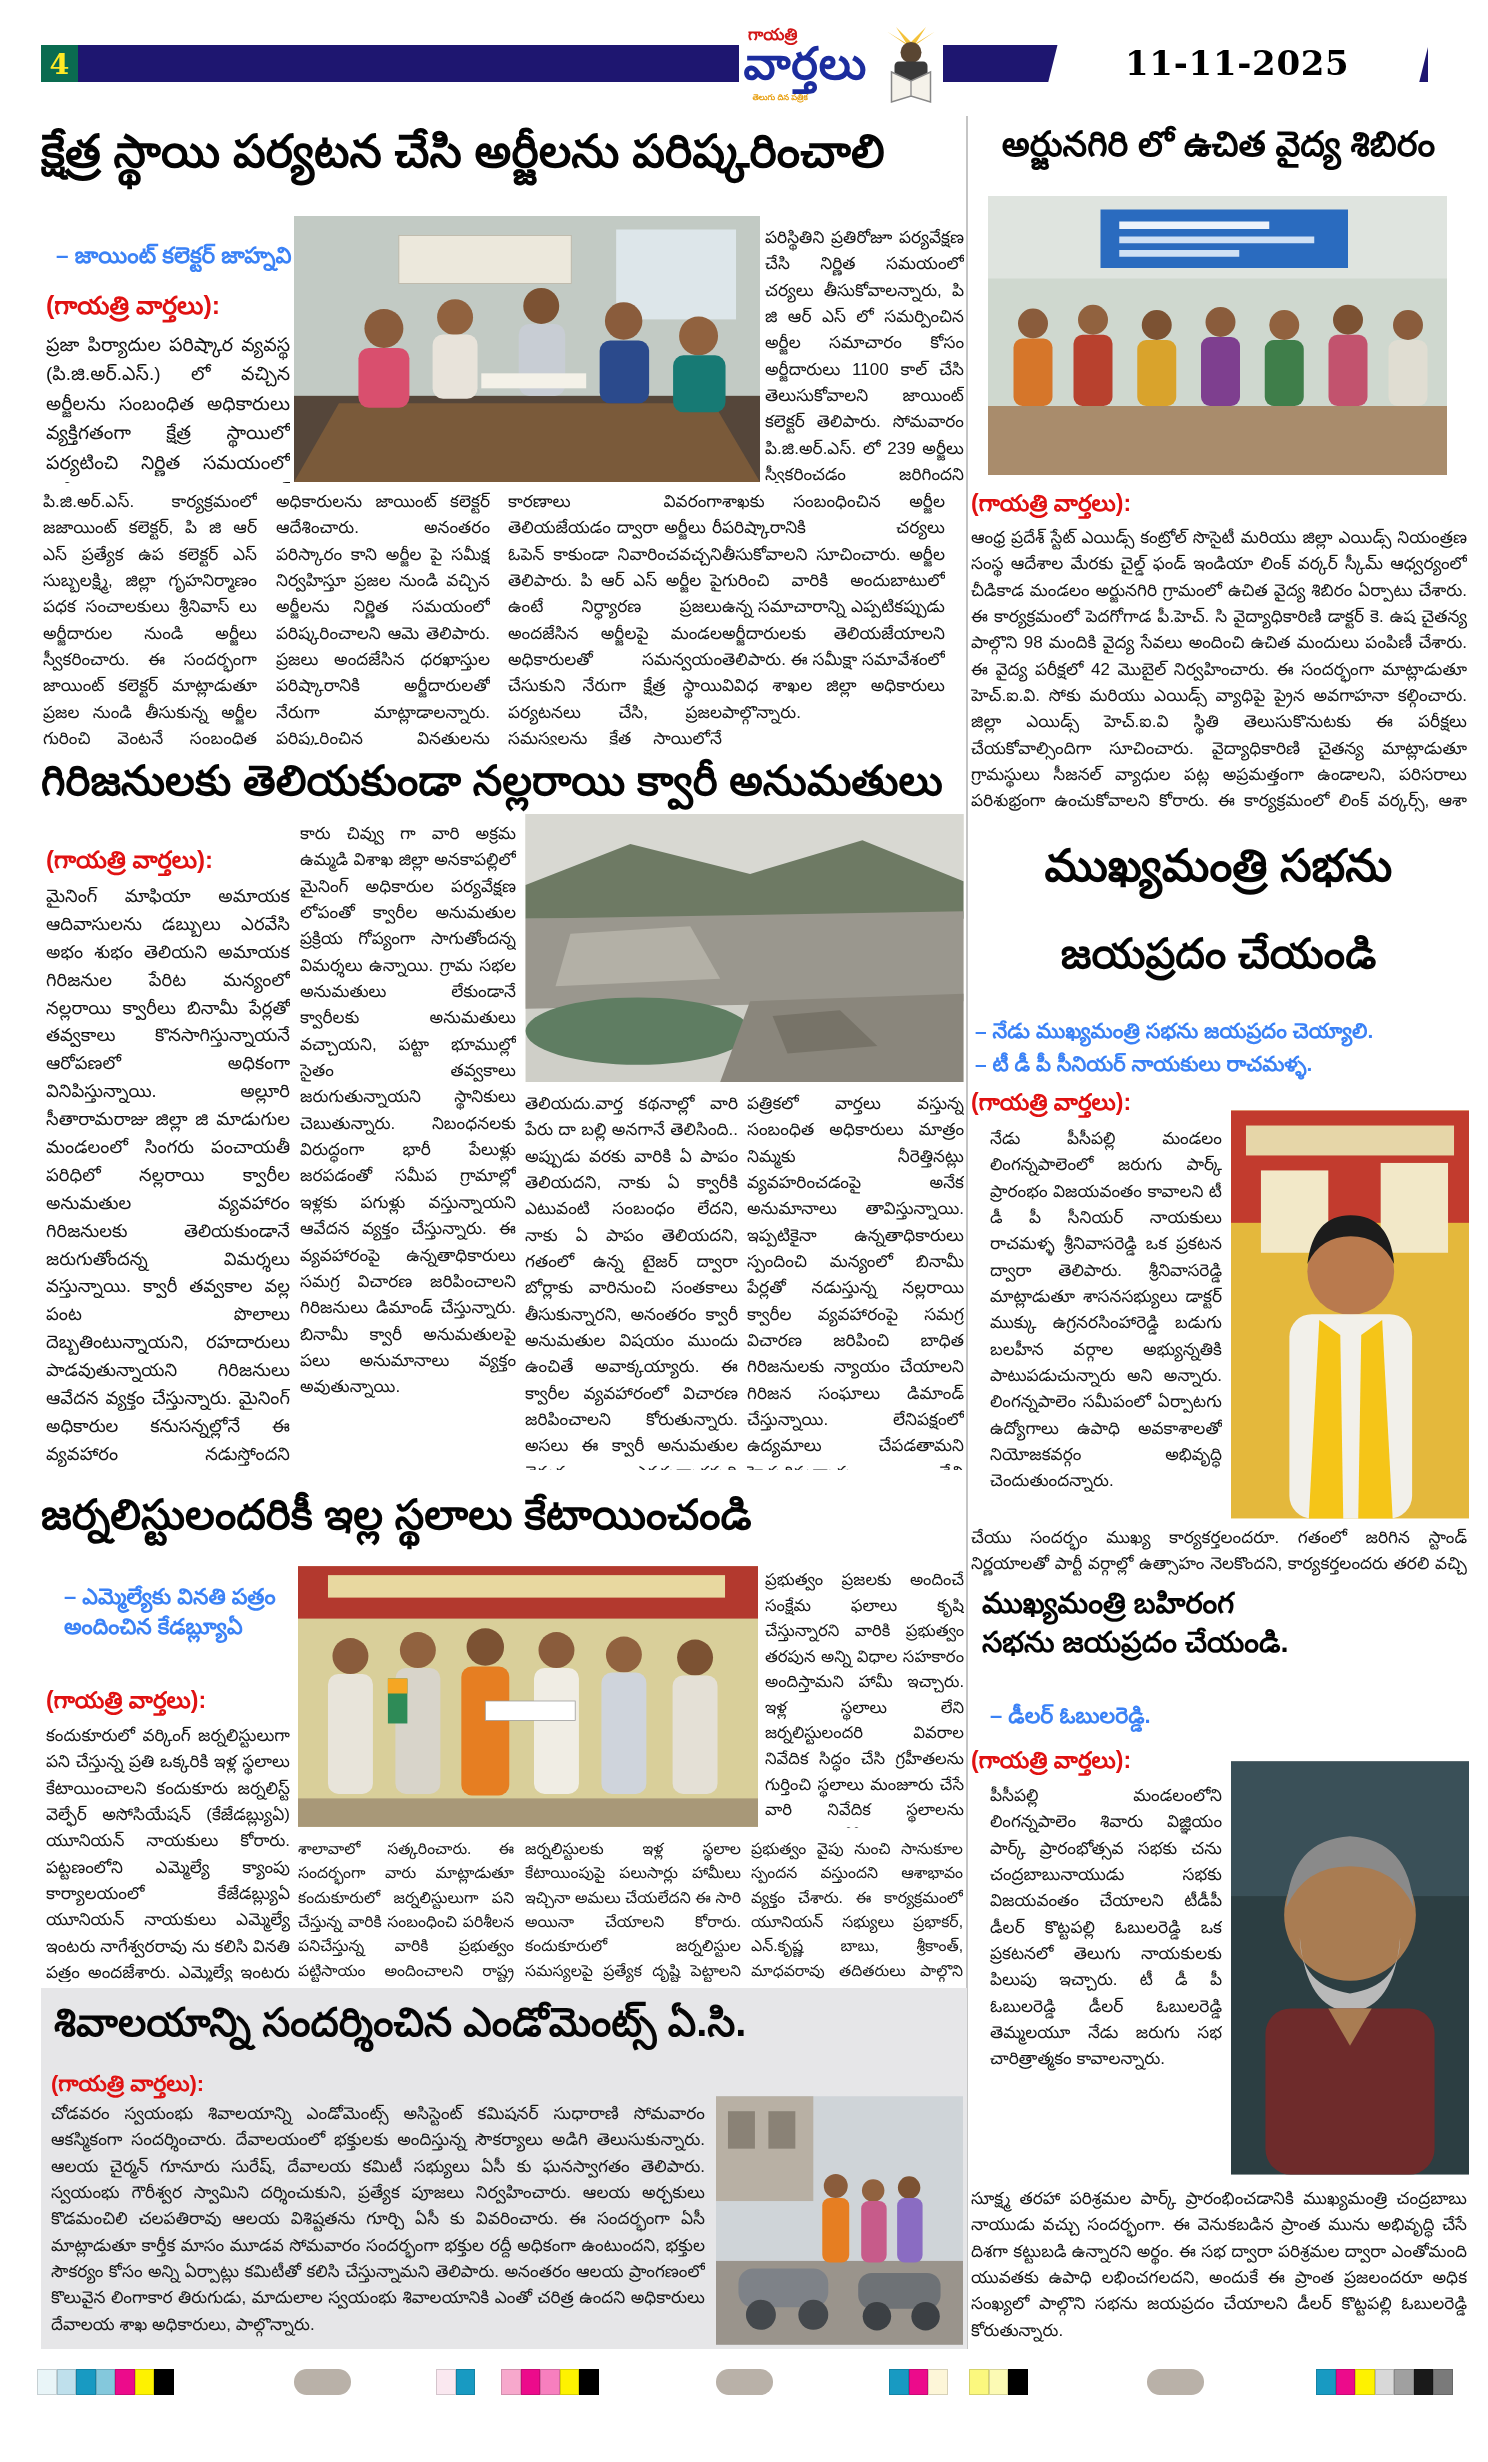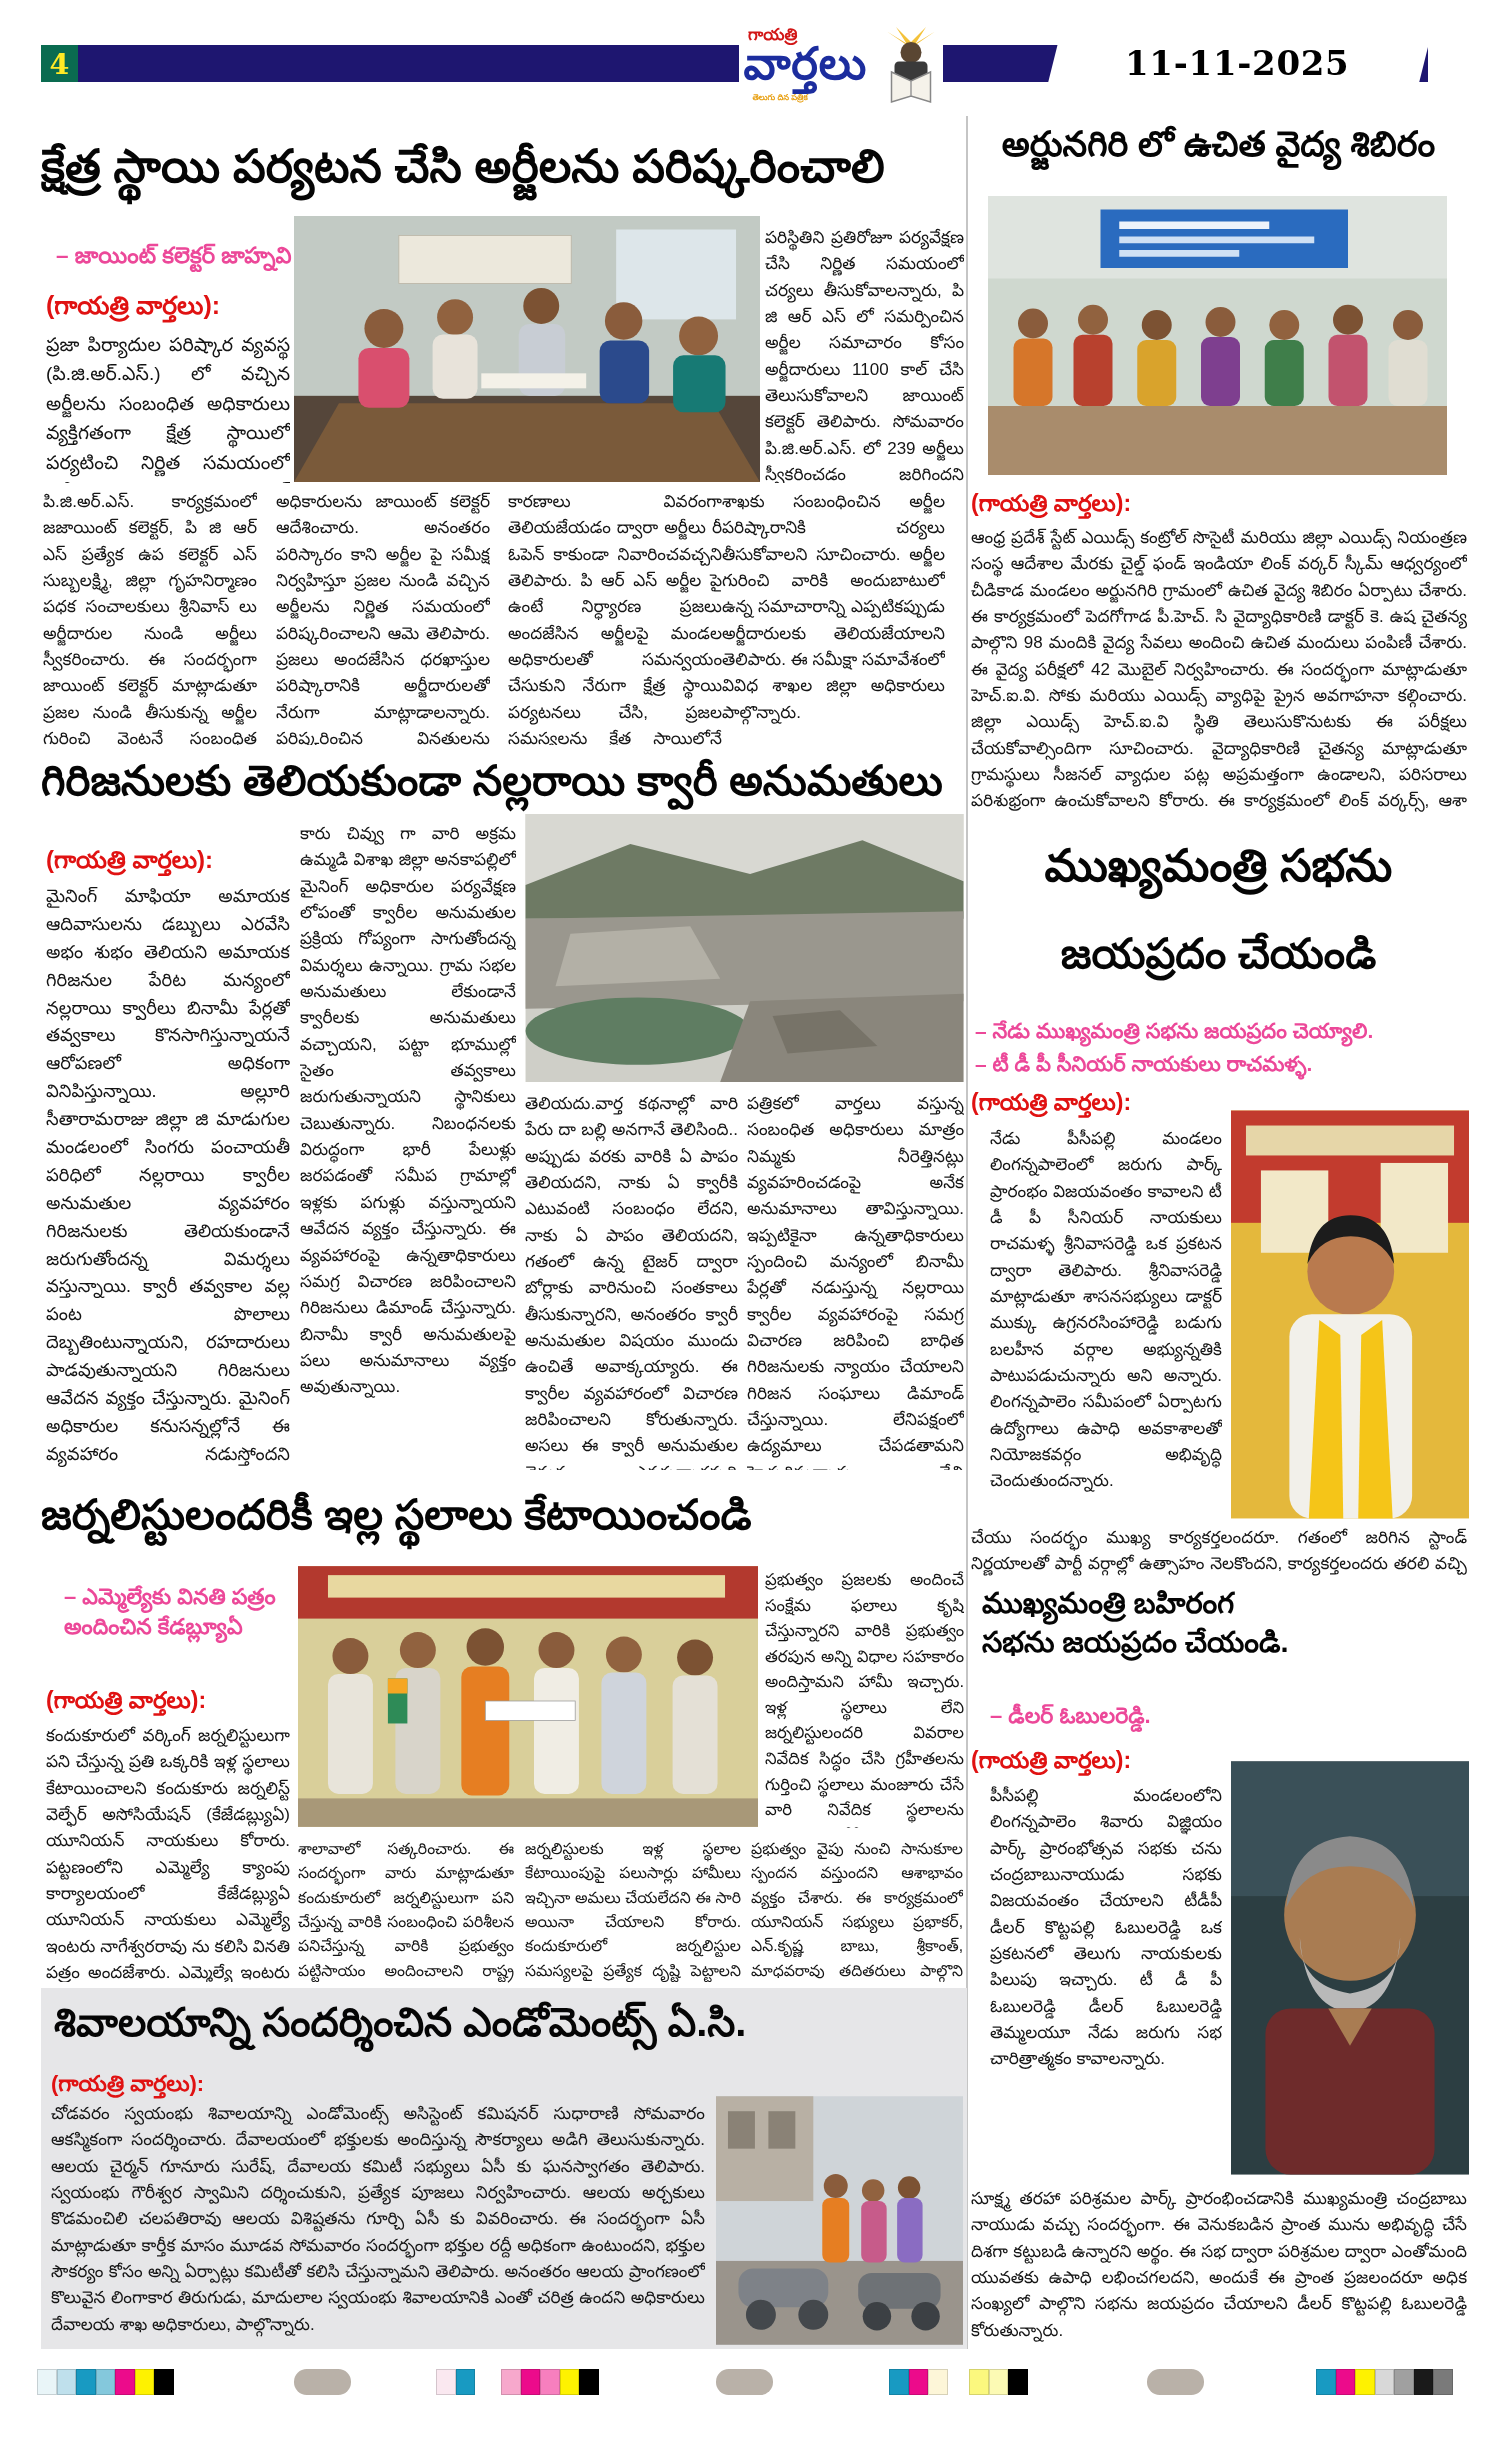--- a/index.html
+++ b/index.html
@@ -11,21 +11,21 @@
   .pagenum{background:#0a6b50;color:#ffe925;font-weight:bold;font-size:28.5px;
            display:flex;align-items:center;justify-content:center;font-family:"DejaVu Serif",serif;}
   .mast{background:#ffffff;text-align:center;}
   .mast-kicker{color:#d21616;font-weight:bold;font-size:16.5px;line-height:1;text-align:left;}
   .mast-title{color:#1c2d9e;font-weight:900;font-size:45px;line-height:1;letter-spacing:0.7px;text-align:center;}
   .mast-tag{color:#e8a013;font-weight:bold;font-size:8.2px;}
   .dateslab{background:#ffffff;transform:skewX(-14deg);}
   .datetext{font-family:"DejaVu Serif",serif;font-weight:bold;font-size:34px;color:#000;letter-spacing:0.7px;}
   
   .headline{font-weight:900;color:#050505;line-height:1.12;letter-spacing:0px;}
-  .byline{color:#ec4899;font-weight:bold;line-height:1.35;}
+  .byline{color:#3b82f6;font-weight:bold;line-height:1.35;}
   .dateline{color:#e01212;font-weight:bold;}
   .body{font-size:18px;line-height:1.55;text-align:justify;color:#141414;overflow:hidden;}
   .rule-v{background:#c5c5c5;width:1.5px;}
   .gpanel{background:#e6e6e8;}
   
   .photo{display:block;}
   
   .bargroup{position:absolute;top:2369px;display:flex;}
   .sw{width:19.5px;height:25.5px;box-sizing:border-box;border:0.7px solid rgba(0,0,0,.15);}
   .pill{width:57px;height:25.5px;border-radius:12.7px;}
@@ -51,21 +51,21 @@
         <path d="M40 72 L40 92" stroke="#999" stroke-width="2"></path>
       </g>
     </svg>
   </div>
 
   <div class="abs dateslab" style="left:1053px;top:43px;width:371px;height:40px;"></div>
   <div class="abs datetext" style="left:1125px;top:43px;">11-11-2025</div>
 
   <div class="abs rule-v" style="left:966px;top:116px;height:2233px;"></div>
 
-  <div class="abs headline" style="left:41px;top:141px;width:922px;font-size:46px;">క్షేత్ర స్థాయి పర్యటన చేసి అర్జీలను పరిష్కరించాలి</div>
+  <div class="abs headline" style="left:41px;top:126px;width:922px;font-size:46px;">క్షేత్ర స్థాయి పర్యటన చేసి అర్జీలను పరిష్కరించాలి</div>
   <div class="abs byline" style="left:56px;top:241px;width:247px;font-size:22.5px;">– జాయింట్ కలెక్టర్  జాహ్నవి</div>
 
   <svg class="abs photo" style="left:294px;top:216px;" width="466" height="266" viewBox="0 0 622 355">
     <rect width="622" height="355" fill="#c2cac4"></rect>
     <rect x="430" y="18" width="160" height="120" fill="#dde6ea"></rect>
     <rect x="140" y="26" width="230" height="64" fill="#ece8dc" stroke="#b9b2a2"></rect>
     <rect x="0" y="240" width="622" height="115" fill="#55463a"></rect>
     <polygon points="60,250 560,250 622,355 0,355" fill="#7a5a3a"></polygon>
     <circle cx="120" cy="150" r="26" fill="#8a5c3c"></circle>
       <rect x="86" y="176" width="68" height="80" rx="14" fill="#d94f6e"></rect>

